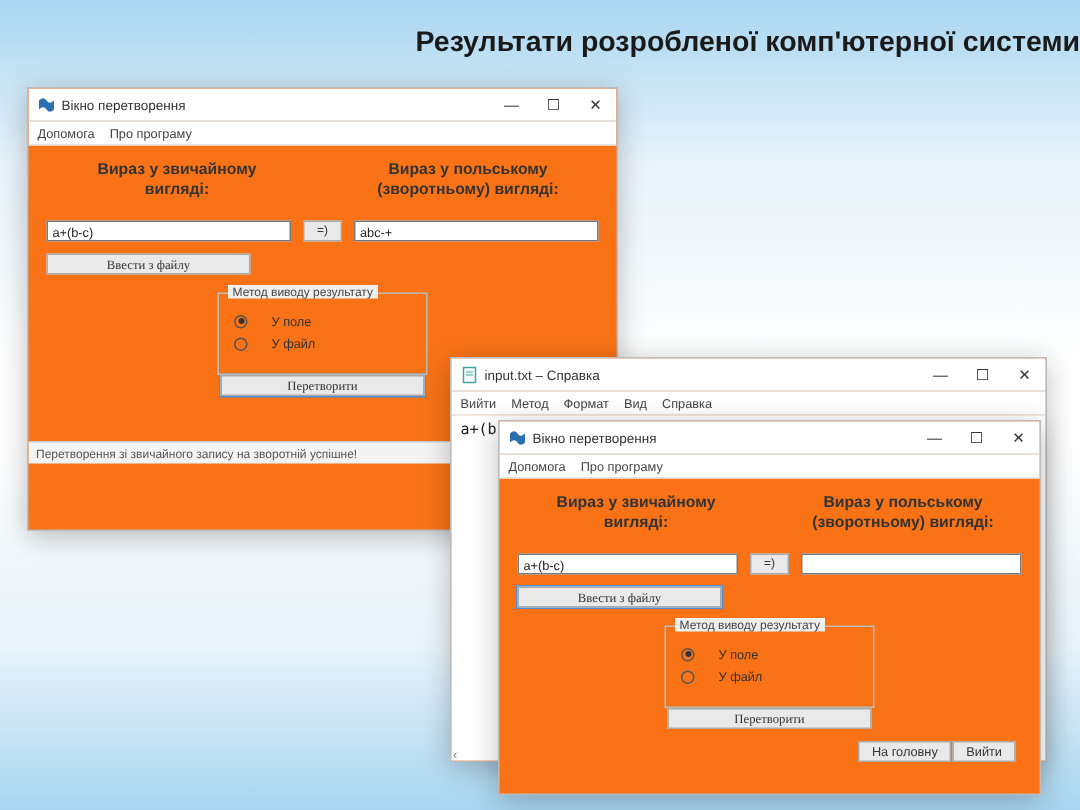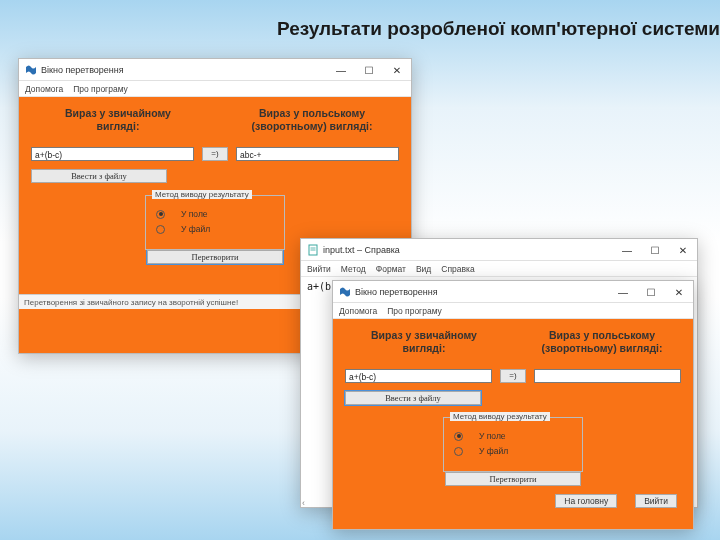--- a/index.html
+++ b/index.html
@@ -54,21 +54,21 @@
     width: 140px; margin-left: auto; margin-right: auto; text-align: center;
   }
   .groupbox .legend {
     position: absolute; top: -6px; left: 6px; background: #f0f0f0; padding: 0 3px;
     font-size: 8px; color: #444;
   }
   .radio-row { display: flex; align-items: center; gap: 16px; font-size: 8.5px; margin: 5px 0; }
   .radio { width: 9px; height: 9px; border: 1px solid #555; border-radius: 50%; display: inline-flex; align-items: center; justify-content: center; }
   .radio.checked::after { content: ""; width: 4px; height: 4px; background: #333; border-radius: 50%; }
   .convert-row { text-align: center; }
-  .bottom-row { display: flex; justify-content: flex-end; gap: 18px; margin-top: 8px; padding-right: 4px; }
+  .bottom-row { display: flex; justify-content: flex-end; gap: 1px; margin-top: 8px; padding-right: 4px; }
   .statusbar {
     height: 15px; background: #f4f4f4; border-top: 1px solid #ccc; font-size: 8px; color: #555;
     padding: 0 5px; display: flex; align-items: center;
   }
   .notepad-body {
     background: #fff; font-family: Consolas, monospace; font-size: 10px; color: #222;
     padding: 4px 6px; height: calc(100% - 38px);
   }
   .cut-right { overflow: hidden; }
 </style>

